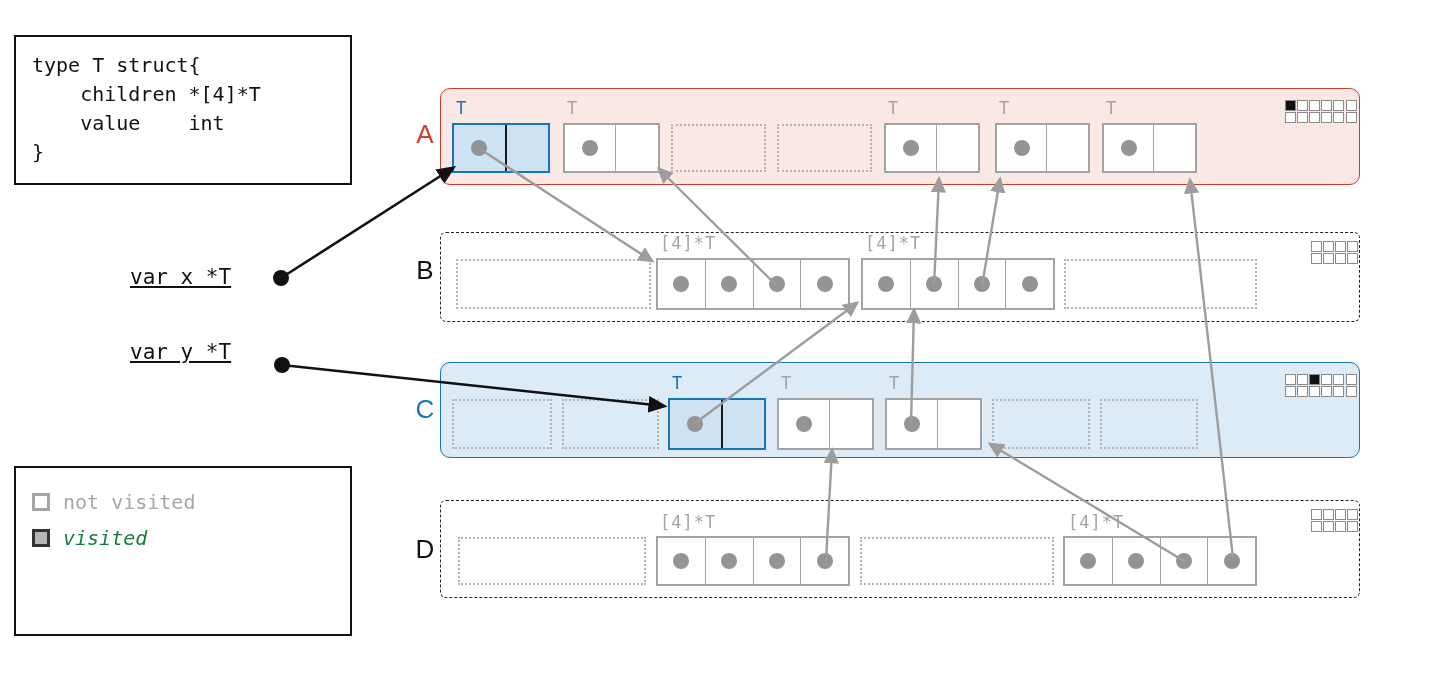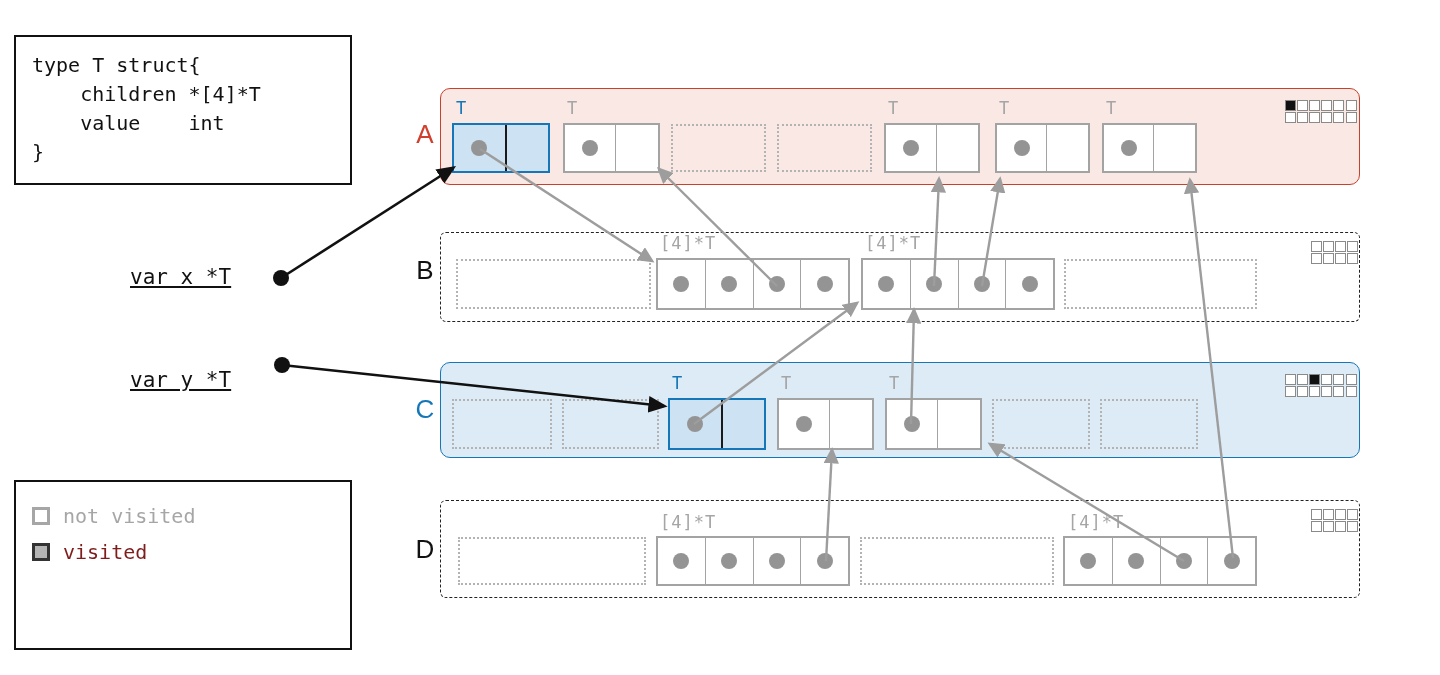--- a/index.html
+++ b/index.html
@@ -3,30 +3,30 @@
 <meta charset="utf-8">
 <style>
   html,body{margin:0;padding:0;background:#fff;}
   #cv{position:relative;width:1440px;height:664px;background:#fff;overflow:hidden;
       font-family:"DejaVu Sans Mono",monospace;}
 
   
   .panel{position:absolute;background:#fff;border:2.5px solid #111;box-sizing:border-box;}
   #code-box{left:14px;top:35px;width:338px;height:150px;}
   #code-box pre{margin:14px 0 0 16px;font:20px/29px "DejaVu Sans Mono",monospace;color:#111;}
-  #legend{left:14px;top:480px;width:338px;height:170px;padding:16px 0 0 16px;}
+  #legend{left:14px;top:466px;width:338px;height:170px;padding:16px 0 0 16px;}
   .legend-item{display:flex;align-items:center;gap:13px;height:36px;}
   .swatch{width:12px;height:12px;box-sizing:content-box;border:3px solid #a6a6a6;background:#fff;}
   .swatch.on-work-list{border-color:#1576b8;background:#cde2f2;}
   .swatch.active{border-color:#d0402e;background:#f9e8e4;}
   .swatch.visited{border-color:#333;background:#b5b5b5;}
   .legend-text{font:20px "DejaVu Sans Mono",monospace;color:#a6a6a6;}
   .legend-text.on-work-list{color:#1576b8;}
   .legend-text.active{color:#d0402e;}
-  .legend-text.visited{color:#7f1d1d;}
+  .legend-text.visited{color:#15803d;font-style:italic;}
 
   
   .var-label{position:absolute;font:21px "DejaVu Sans Mono",monospace;color:#111;white-space:pre;text-decoration:underline;}
 
   
   .region{position:absolute;box-sizing:border-box;border-radius:10px;z-index:1;}
   .region.active{background:#f9e8e4;border:1.7px solid #c9402c;}
   .region.worklist{background:#ddebf6;border:1.7px solid #1576b8;}
   .region.plain{background:#fff;border:1.7px dashed #222;border-radius:6px;}
   .region-label{position:absolute;width:30px;text-align:center;
@@ -293,14 +293,14 @@
       </div>
       <div class="cell">
         <div class="dot"></div>
       </div>
       <div class="cell">
         <div class="dot"></div>
       </div>
     </div>
     <div class="obj-label" style="position: absolute; left: 1068px; top: 512px;">[4]*T</div>
     <div class="var-label" style="position: absolute; left: 130px; top: 265px;">var x *T</div>
-    <div class="var-label" style="position: absolute; left: 130px; top: 368px;">var y *T</div>
+    <div class="var-label" style="position: absolute; left: 130px; top: 340px;">var y *T</div>
   </div>
 
 </body></html>

